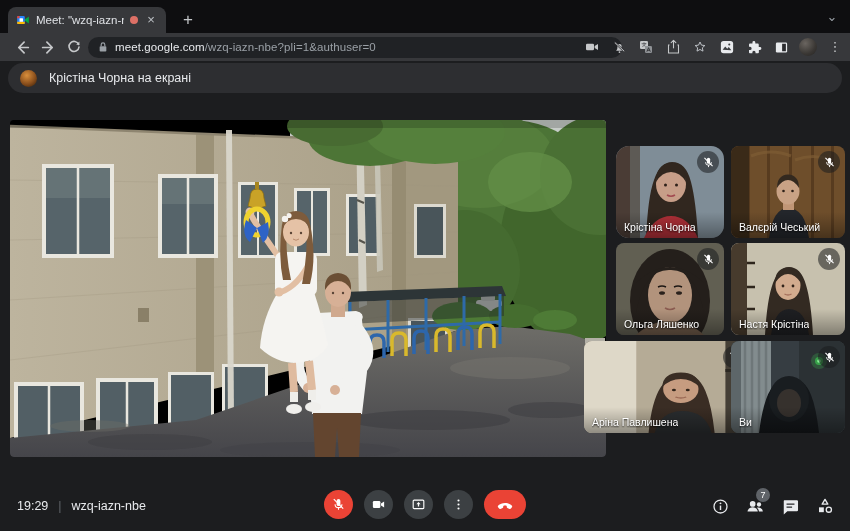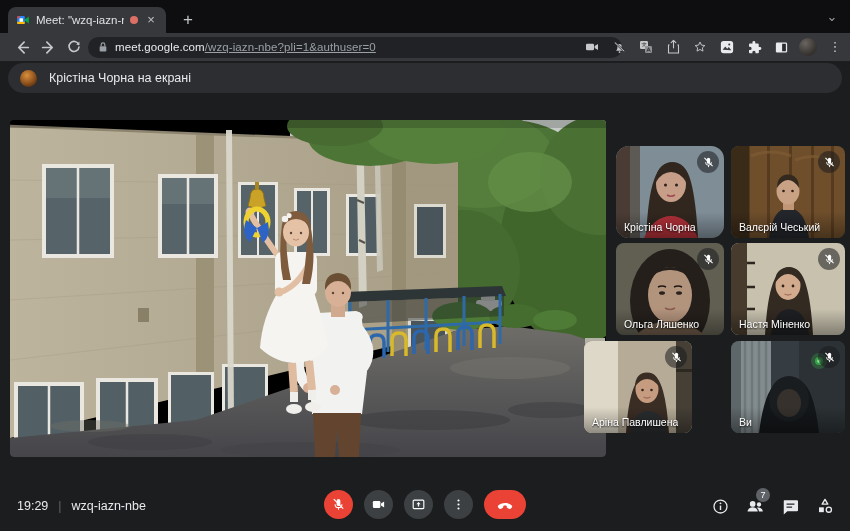--- a/index.html
+++ b/index.html
@@ -17,21 +17,21 @@
     display:flex;align-items:center;justify-content:center;}
   .tab-chevron{position:absolute;right:9px;top:7px;width:18px;height:18px;color:#9aa0a6;font-size:13px;
     display:flex;align-items:center;justify-content:center;}
 
   
   .toolbar{position:absolute;left:0;top:33px;right:0;height:28px;background:#37383b;}
   .nav-btn{position:absolute;top:2px;width:24px;height:24px;display:flex;align-items:center;justify-content:center;}
   .addr{position:absolute;left:88px;top:3.5px;width:534px;height:21px;border-radius:11px;background:#202225;
     display:flex;align-items:center;padding:0 10px;gap:7px;box-sizing:border-box;font-size:11.5px;letter-spacing:.1px;}
   .addr .domain{color:#e8eaed;font-weight:normal;}
-  .addr .path{color:#9aa0a6;white-space:nowrap;overflow:hidden;text-decoration:underline;}
+  .addr .path{color:#9aa0a6;white-space:nowrap;overflow:hidden;}
   .tb-icons{position:absolute;right:6px;top:0;height:28px;display:flex;align-items:center;gap:9px;}
   .tb-ic{width:18px;height:18px;display:flex;align-items:center;justify-content:center;}
   .avatar-btn{width:18px;height:18px;border-radius:50%;
     background:radial-gradient(circle at 35% 30%,#6a6560,#3a3734 60%,#242220);}
   .kebab{color:#c6c8ca;font-size:13px;line-height:18px;}
 
   
   .banner{position:absolute;left:8px;top:63px;width:834px;height:30px;background:#2d2e31;border-radius:15px;
     display:flex;align-items:center;padding:0 12px;gap:12px;box-sizing:border-box;}
   .banner-avatar{width:17px;height:17px;border-radius:50%;flex:none;
@@ -40,21 +40,21 @@
 
   .stage{position:absolute;left:10px;top:120px;width:596px;height:337px;background:#000;
     border-radius:4px;overflow:hidden;}
   .stage svg{display:block;}
 
   .tile{position:absolute;border-radius:8px;overflow:hidden;background:#2a2b2e;}
   .t1{left:616px;top:146px;width:108px;height:92px;border-radius:13px;}
   .t2{left:731px;top:146px;width:114px;height:92px;}
   .t3{left:616px;top:243px;width:108px;height:92px;}
   .t4{left:731px;top:243px;width:114px;height:92px;}
-  .t5{left:584px;top:341px;width:108px;height:92px;}
+  .t5{left:584px;top:341px;width:128px;height:92px;padding-left:38px;}
   .t6{left:731px;top:341px;width:114px;height:92px;}
   .tile .photo{position:absolute;inset:0;width:100%;height:100%;}
   .tile .shade{position:absolute;left:0;right:0;bottom:0;height:26px;
     background:linear-gradient(transparent,rgba(0,0,0,.35));}
   .tile .name{position:absolute;left:8px;bottom:5px;font-size:10.5px;color:#fff;
     text-shadow:0 1px 2px rgba(0,0,0,.9);white-space:nowrap;max-width:calc(100% - 14px);overflow:hidden;}
   .mic-badge{position:absolute;top:5px;right:5px;width:22px;height:22px;border-radius:50%;
     background:rgba(26,27,30,.55);display:flex;align-items:center;justify-content:center;}
 
   
@@ -416,21 +416,21 @@
       <path d="M16 20 h8 M16 44 h8 M16 66 h8" stroke="#2e261c" stroke-width="2.5"></path>
       <path d="M34 92 Q36 56 42 40 Q48 24 58 24 Q70 24 75 42 Q80 58 82 92 Z" fill="#332a22"></path>
       <path d="M40 92 Q44 66 58 66 Q74 66 78 92 Z" fill="#1e1f22"></path>
       <ellipse cx="57" cy="42" rx="12.5" ry="15" fill="#d2ab8e"></ellipse>
       <path d="M44 40 Q44 25 57 24.5 Q70 25 70 40 Q64 31 57 31 Q50 31 44 40 Z" fill="#332a22"></path>
       <circle cx="52" cy="43" r="1.4" fill="#32241b"></circle>
         <circle cx="62" cy="43" r="1.4" fill="#32241b"></circle>
       <path d="M53.5 51 q3.5 2 7 0" stroke="#a5705c" stroke-width="1.4" fill="none"></path>
     </svg>
     <div class="shade"></div>
-    <span class="name">Настя Міненко</span>
+    <span class="name">Настя Крістіна</span>
     <span class="mic-badge">
       <svg width="13" height="13" viewBox="0 0 24 24">
           <path fill="#fff" d="M12 14.5a3 3 0 0 0 3-3V6a3 3 0 0 0-6 0v5.5a3 3 0 0 0 3 3z"></path>
           <path d="M17.5 11.5a5.5 5.5 0 0 1-11 0" stroke="#fff" stroke-width="1.7" fill="none"></path>
           <line x1="12" y1="17" x2="12" y2="20.5" stroke="#fff" stroke-width="1.7"></line>
           <line x1="4.5" y1="3.5" x2="19.5" y2="18.5" stroke="#fff" stroke-width="1.9"></line>
         </svg>
     </span>
   </div>
 

